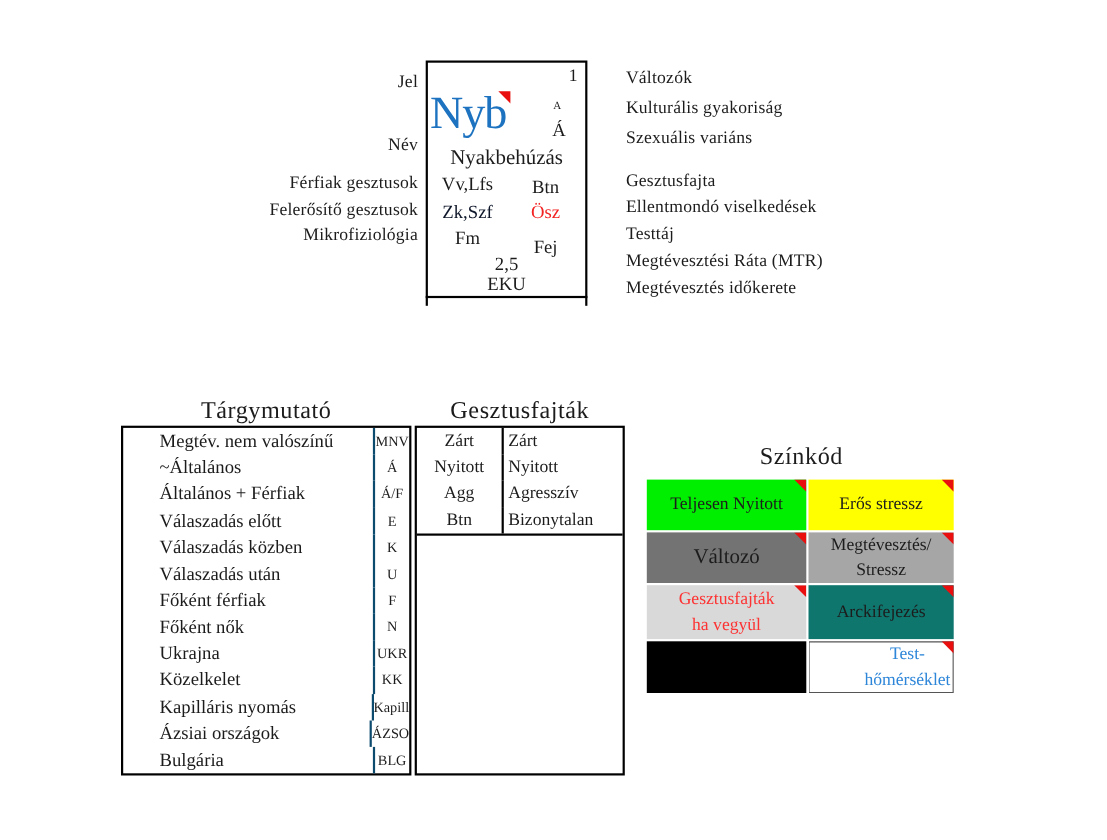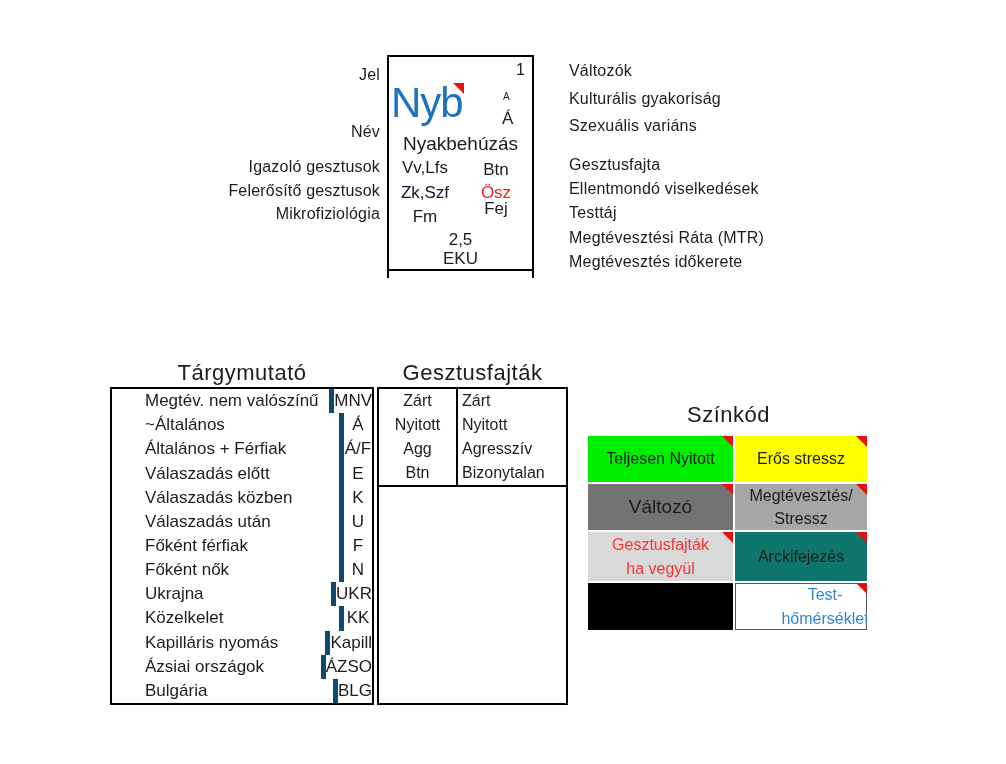--- a/index.html
+++ b/index.html
@@ -1,17 +1,17 @@
 <!DOCTYPE html>
 <html><head>
 <meta charset="utf-8">
 <style>
   html,body{margin:0;padding:0;background:#ffffff;}
   .page{position:relative;width:1006px;height:764px;background:#fff;overflow:hidden;
-        font-family:Liberation Sans, sans-serif;color:#1c1c1c;}
+        font-family:Liberation Serif, serif;color:#1c1c1c;}
 
   
   .lbl{position:absolute;font-size:16px;white-space:nowrap;letter-spacing:.2px;}
   .lbl.left{right:626px;text-align:right;}
   .lbl.right{left:545px;text-align:left;margin-left:24px;}
 
   
   .card{position:absolute;left:387px;top:55px;width:147px;height:216px;
         border:2px solid #000;box-sizing:border-box;background:#fff;}
   .card::before,.card::after{content:"";position:absolute;bottom:-9px;width:2px;height:9px;background:#000;}
@@ -20,37 +20,37 @@
   .c-num{right:7px;top:4px;font-size:16px;}
   .c-symbol{left:2px;top:22px;font-size:42px;color:#1d73c0;letter-spacing:-1px;}
   .c-marker{left:64px;top:26px;width:0;height:0;border-top:11px solid #e90f0f;border-left:11px solid transparent;}
   .c-cult{left:114px;top:34px;font-size:10px;}
   .c-sex{left:113px;top:52px;font-size:17px;}
   .c-name{left:0;top:76px;width:100%;text-align:center;font-size:19px;}
   .c-colL{left:0;width:72px;text-align:center;font-size:17px;}
   .c-colR{left:76px;width:62px;text-align:center;font-size:17px;}
   .c-l1{top:101px;} .c-r1{top:103px;}
   .c-l2{top:126px;color:#2323dd;} .c-r2{top:126px;color:#f22222;}
-  .c-l3{top:150px;} .c-r3{top:142px;}
+  .c-l3{top:150px;} .c-r3{top:158px;}
   .c-mtr{left:0;top:173px;width:100%;text-align:center;font-size:17px;}
   .c-eku{left:0;top:192px;width:100%;text-align:center;font-size:17px;}
 
   
   .ttl{position:absolute;font-size:22px;letter-spacing:.5px;text-align:center;white-space:nowrap;}
   .ttl-index{left:110px;top:360px;width:264px;}
   .ttl-gt{left:377px;top:360px;width:191px;}
   .ttl-legend{left:588px;top:402px;width:281px;}
 
   
   .index-table{position:absolute;left:110px;top:387px;width:264px;height:318px;
                border:2px solid #000;box-sizing:border-box;display:flex;flex-direction:column;}
   .trow{flex:1;display:flex;align-items:center;min-height:0;margin-left:29px;}
   .tname{width:198px;padding-left:4px;font-size:17px;white-space:nowrap;overflow:hidden;box-sizing:border-box;}
-  .tcode{flex:1;border-left:5px solid #0c4a6e;align-self:stretch;display:flex;align-items:center;
-         justify-content:center;font-size:17px;}
+  .tcode{flex:1;border-left:2px solid #0c4a6e;align-self:stretch;display:flex;align-items:center;
+         justify-content:center;font-size:13px;}
 
   
   .gt-table{position:absolute;left:377px;top:387px;width:191px;height:318px;
             border:2px solid #000;box-sizing:border-box;display:flex;flex-direction:column;}
   .gt-head{height:96px;border-bottom:2px solid #000;display:flex;flex-direction:column;}
   .gtrow{flex:1;display:flex;align-items:center;min-height:0;}
   .gt-abbr{width:77px;text-align:center;font-size:16px;}
   .gt-full{flex:1;border-left:2px solid #000;align-self:stretch;display:flex;align-items:center;
            padding-left:4px;font-size:16px;white-space:nowrap;overflow:hidden;}
   .gt-empty{flex:1;}
@@ -67,21 +67,21 @@
   .lcell.big .txt{font-size:19px;}
   .lcell.outlined{box-shadow:inset 0 0 0 1px #555;padding-left:48px;}
 </style>
 </head>
 <body>
 
 <div class="page">
 
   <div class="lbl left" style="top:66px">Jel</div>
   <div class="lbl left" style="top:123px">Név</div>
-  <div class="lbl left" style="top:158px">Igazoló gesztusok</div>
+  <div class="lbl left" style="top:158px">Férfiak gesztusok</div>
   <div class="lbl left" style="top:182px">Felerősítő gesztusok</div>
   <div class="lbl left" style="top:205px">Mikrofiziológia</div>
 
   <div class="lbl right" style="top:62px">Változók</div>
   <div class="lbl right" style="top:90px">Kulturális gyakoriság</div>
   <div class="lbl right" style="top:117px">Szexuális variáns</div>
   <div class="lbl right" style="top:156px">Gesztusfajta</div>
   <div class="lbl right" style="top:180px">Ellentmondó viselkedések</div>
   <div class="lbl right" style="top:204px">Testtáj</div>
   <div class="lbl right" style="top:229px">Megtévesztési Ráta (MTR)</div>

